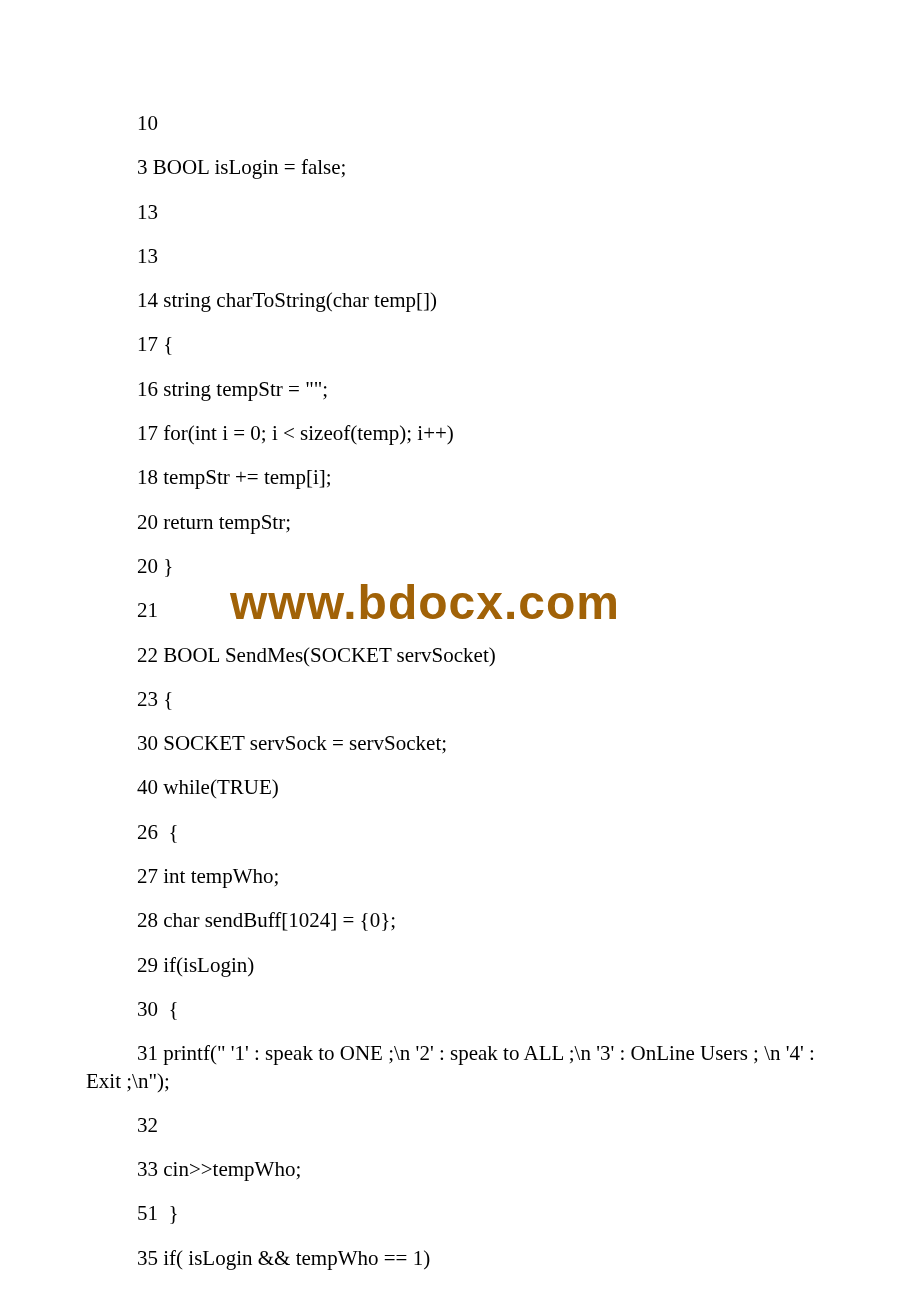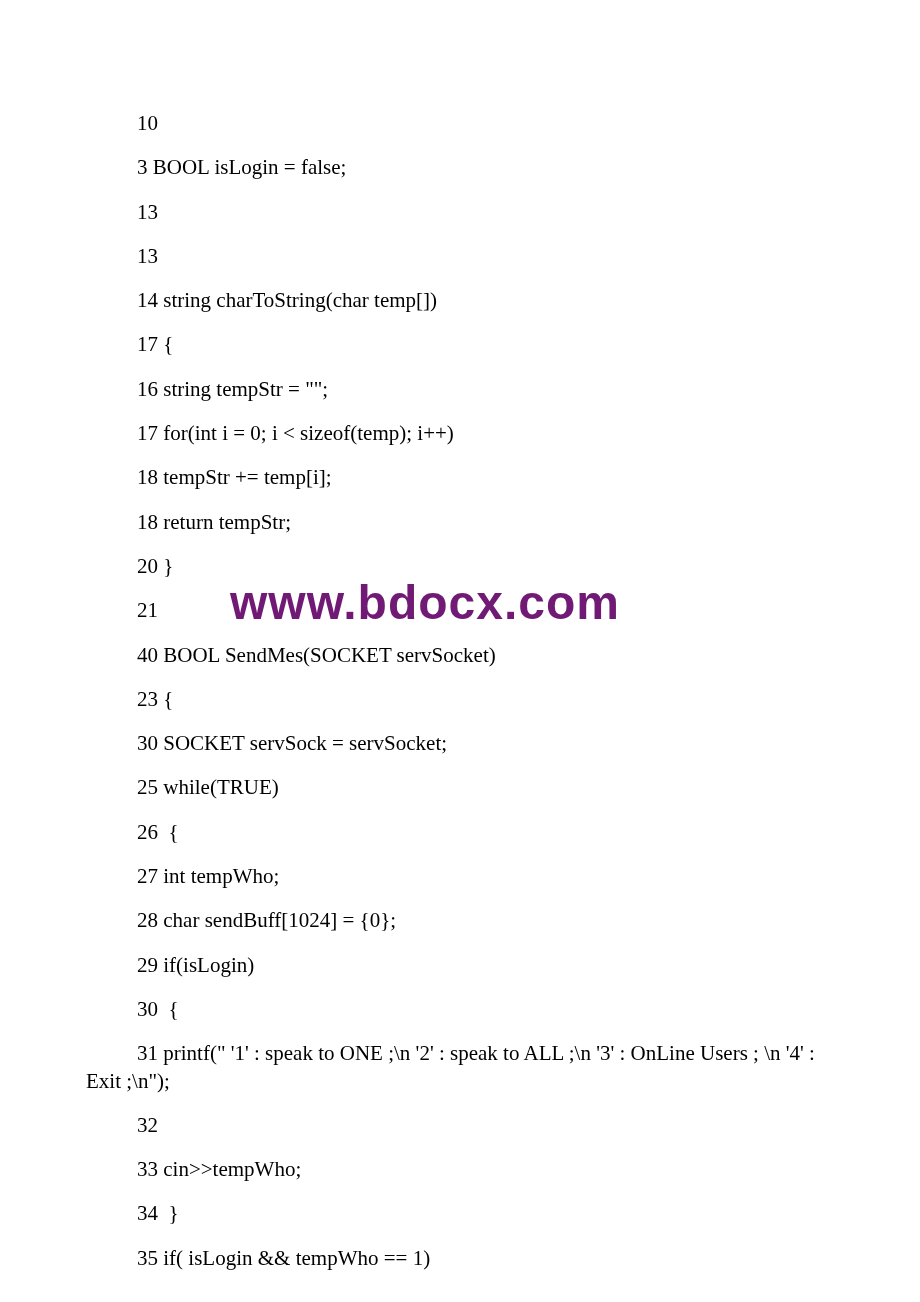--- a/index.html
+++ b/index.html
@@ -33,49 +33,49 @@
       display: inline-block;
       width: 51px;
     }
     .watermark {
       position: absolute;
       top: 575px;
       left: 230px;
       font-family: Arial, Helvetica, sans-serif;
       font-size: 48px;
       font-weight: bold;
-      color: #701a75;
+      color: #a16207;
       letter-spacing: 1px;
       z-index: -1;
       user-select: none;
     }
   </style>
 </head>
 <body>
 
 <div class="watermark">www.bdocx.com</div>
 
 <div class="code-line">10</div>
 <div class="code-line">3 BOOL isLogin = false;</div>
 <div class="code-line">13</div>
 <div class="code-line">13</div>
 <div class="code-line">14 string charToString(char temp[])</div>
 <div class="code-line">17 {</div>
 <div class="code-line">16 string tempStr = "";</div>
 <div class="code-line">17 for(int i = 0; i &lt; sizeof(temp); i++)</div>
 <div class="code-line">18 tempStr += temp[i];</div>
-<div class="code-line">18 return tempStr;</div>
+<div class="code-line">20 return tempStr;</div>
 <div class="code-line">20 }</div>
 <div class="code-line">21</div>
-<div class="code-line">40 BOOL SendMes(SOCKET servSocket)</div>
+<div class="code-line">22 BOOL SendMes(SOCKET servSocket)</div>
 <div class="code-line">23 {</div>
 <div class="code-line">30 SOCKET servSock = servSocket;</div>
-<div class="code-line">25 while(TRUE)</div>
+<div class="code-line">40 while(TRUE)</div>
 <div class="code-line">26  {</div>
 <div class="code-line">27 int tempWho;</div>
 <div class="code-line">28 char sendBuff[1024] = {0};</div>
 <div class="code-line">29 if(isLogin)</div>
 <div class="code-line">30  {</div>
 <div class="code-line-wrap"><span class="indent"></span><span>31 printf(" '1' : speak to ONE ;\n '2' : speak to ALL ;\n '3' : OnLine Users ; \n '4' : Exit ;\n");</span></div>
 <div class="code-line">32</div>
 <div class="code-line">33 cin&gt;&gt;tempWho;</div>
-<div class="code-line">34  }</div>
+<div class="code-line">51  }</div>
 <div class="code-line">35 if( isLogin &amp;&amp; tempWho == 1)</div>
 
 </body></html>

